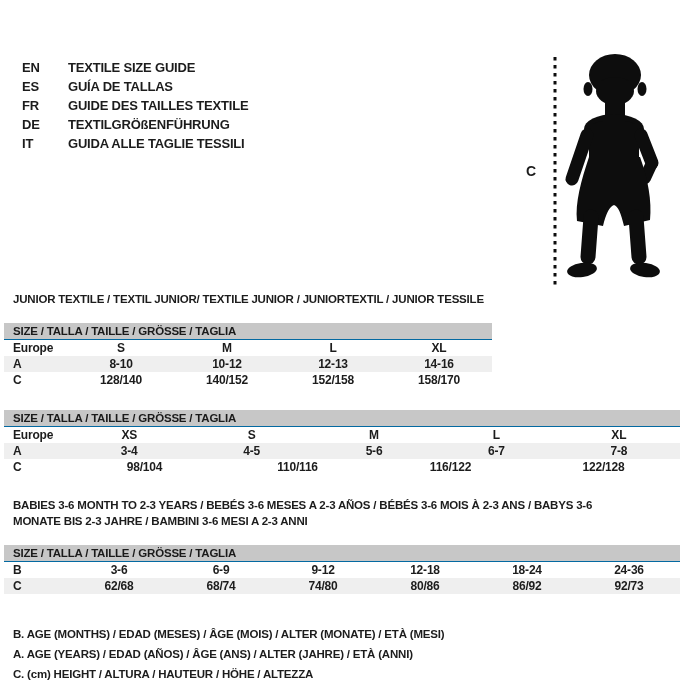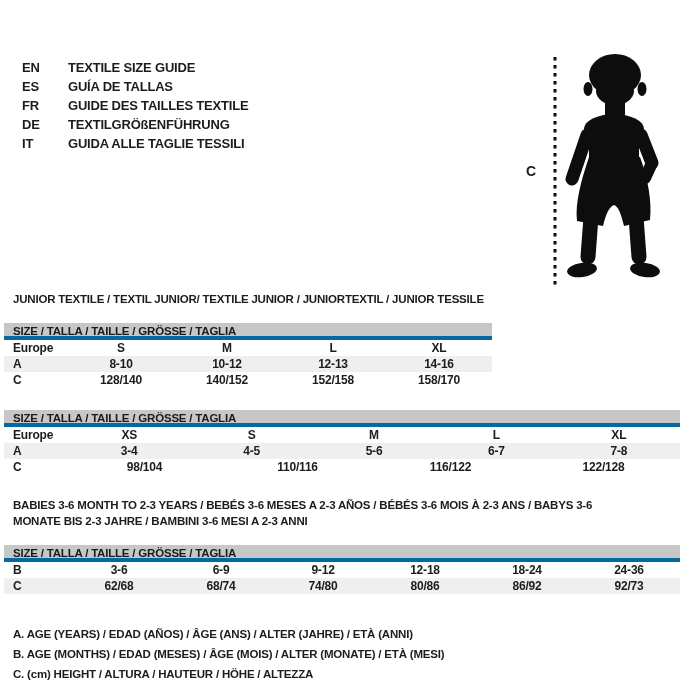--- a/index.html
+++ b/index.html
@@ -26,21 +26,21 @@
   .size-section{margin-bottom:22px;}
   .table-title{
     font-size:11.5px; font-weight:700; letter-spacing:-0.2px; line-height:16px;
     margin-left:9px; margin-bottom:16px;
   }
   .content section:nth-of-type(3) .table-title{max-width:600px;}
   .tbl{width:676px;}
   .content section:nth-of-type(1) .tbl{width:488px;}
   .tbl-header{
     height:17px; line-height:17px; background:var(--header-bg);
-    border-bottom:4px solid #0369a1; padding-left:9px;
+    border-bottom:1px solid #0369a1; padding-left:9px;
     font-size:11.5px; font-weight:700; letter-spacing:-0.2px; color:#1a1a1a;
   }
   .tbl-row{display:flex; height:16px; line-height:17.5px; font-size:12px; font-weight:700;}
   .tbl-row.alt{background:var(--alt-bg);}
   .row-label{width:64px; padding-left:9px; letter-spacing:-0.2px;}
   .cell{flex:1; text-align:center; letter-spacing:-0.2px;}
   
   .legend{margin-top:30px; margin-left:9px;}
   .legend-line{font-size:11.5px; font-weight:700; letter-spacing:-0.2px; line-height:20px;}
 </style>
@@ -176,19 +176,19 @@
             <span class="cell">62/68</span>
             <span class="cell">68/74</span>
             <span class="cell">74/80</span>
             <span class="cell">80/86</span>
             <span class="cell">86/92</span>
             <span class="cell">92/73</span>
           </div>
         </div>
       </section>
       <div class="legend">
+        <div class="legend-line">B. AGE (MONTHS) / EDAD (MESES) / ÂGE (MOIS) / ALTER (MONATE) / ETÀ (MESI)</div>
         <div class="legend-line">A. AGE (YEARS) / EDAD (AÑOS) / ÂGE (ANS) / ALTER (JAHRE) / ETÀ (ANNI)</div>
-        <div class="legend-line">B. AGE (MONTHS) / EDAD (MESES) / ÂGE (MOIS) / ALTER (MONATE) / ETÀ (MESI)</div>
         <div class="legend-line">C. (cm) HEIGHT / ALTURA / HAUTEUR / HÖHE / ALTEZZA</div>
       </div>
     </div>
 
 </div>
 
 </body></html>

